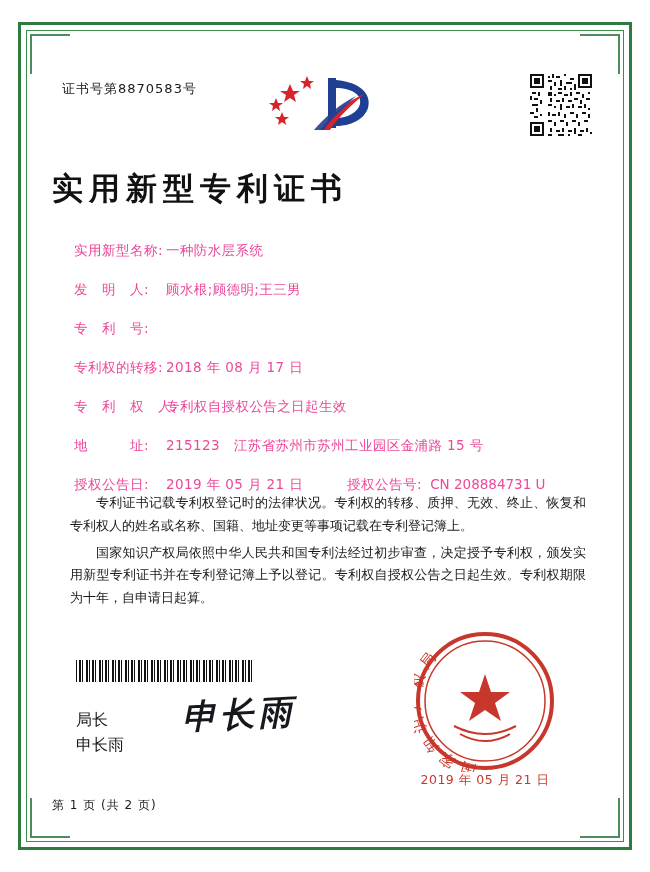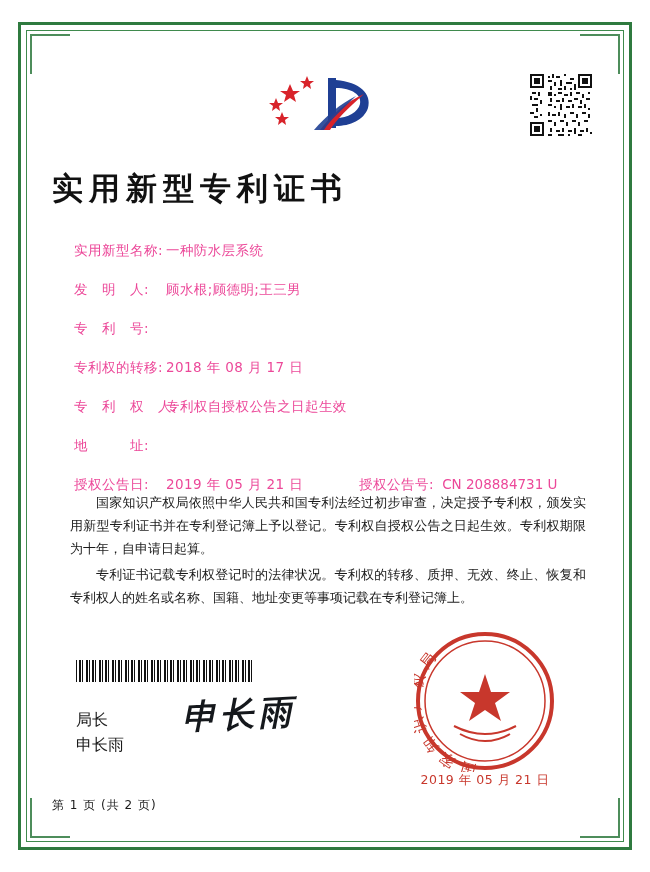--- a/index.html
+++ b/index.html
@@ -142,21 +142,21 @@
   }
   .field-label {
     width: 92px;
     flex: 0 0 92px;
     letter-spacing: 0.5px;
   }
   .field-value {
     letter-spacing: 0.4px;
   }
   .field-row.dual .second-label {
-    margin-left: 56px;
+    margin-left: 44px;
     letter-spacing: 0.5px;
   }
   .field-row.dual .second-value {
     margin-left: 8px;
   }
 
   .paragraphs {
     position: absolute;
     left: 18px;
     right: 12px;
@@ -247,20 +247,21 @@
   <div class="border-outer"></div>
   <div class="border-pattern"></div>
   <div class="border-inner"></div>
   <div class="corner-orn corner-tl"></div>
   <div class="corner-orn corner-tr"></div>
   <div class="corner-orn corner-bl"></div>
   <div class="corner-orn corner-br"></div>
 
   <div class="content">
 
+    <div class="cert-no">证书号第8870583号</div>
 
     <svg class="logo" viewBox="0 0 130 72">
       <g fill="#d8232a">
         <polygon points="30,16 33,23 40,23 34,27 36,34 30,30 24,34 26,27 20,23 27,23"></polygon>
         <polygon points="47,8 49,13 54,13 50,16 51,21 47,18 43,21 44,16 40,13 45,13"></polygon>
         <polygon points="16,30 18,35 23,35 19,38 20,43 16,40 12,43 13,38 9,35 14,35"></polygon>
         <polygon points="22,44 24,49 29,49 25,52 26,57 22,54 18,57 19,52 15,49 20,49"></polygon>
       </g>
       <path d="M68 10 L68 60 L76 60 L76 10 Z" fill="#1f3f94"></path>
       <path d="M76 12 C100 14 112 26 108 40 C104 52 90 58 76 58 L76 50 C88 50 98 44 100 36 C102 27 92 20 76 20 Z" fill="#1f3f94"></path>
@@ -380,32 +381,33 @@
       <div class="field-row">
         <span class="field-label">专利权的转移:</span>
         <span class="field-value">2018 年 08 月 17 日</span>
       </div>
       <div class="field-row">
         <span class="field-label">专　利　权　人:</span>
         <span class="field-value">专利权自授权公告之日起生效</span>
       </div>
       <div class="field-row">
         <span class="field-label">地　　　址:</span>
+        <span class="field-value">215123　江苏省苏州市苏州工业园区金浦路 15 号</span>
       </div>
       <div class="field-row dual">
         <span class="field-label">授权公告日:</span>
         <span class="field-value">2019 年 05 月 21 日</span>
         <span class="second-label">授权公告号:</span>
         <span class="second-value">CN 208884731 U</span>
       </div>
     </div>
 
     <div class="paragraphs">
+      <p>专利证书记载专利权登记时的法律状况。专利权的转移、质押、无效、终止、恢复和专利权人的姓名或名称、国籍、地址变更等事项记载在专利登记簿上。</p>
       <p>国家知识产权局依照中华人民共和国专利法经过初步审查，决定授予专利权，颁发实用新型专利证书并在专利登记簿上予以登记。专利权自授权公告之日起生效。专利权期限为十年，自申请日起算。</p>
-      <p>专利证书记载专利权登记时的法律状况。专利权的转移、质押、无效、终止、恢复和专利权人的姓名或名称、国籍、地址变更等事项记载在专利登记簿上。</p>
     </div>
 
     <div class="barcode"></div>
 
     <div class="sig-label">
       <div>局长</div>
       <div>申长雨</div>
     </div>
     <div class="sig-script">申长雨</div>
 

